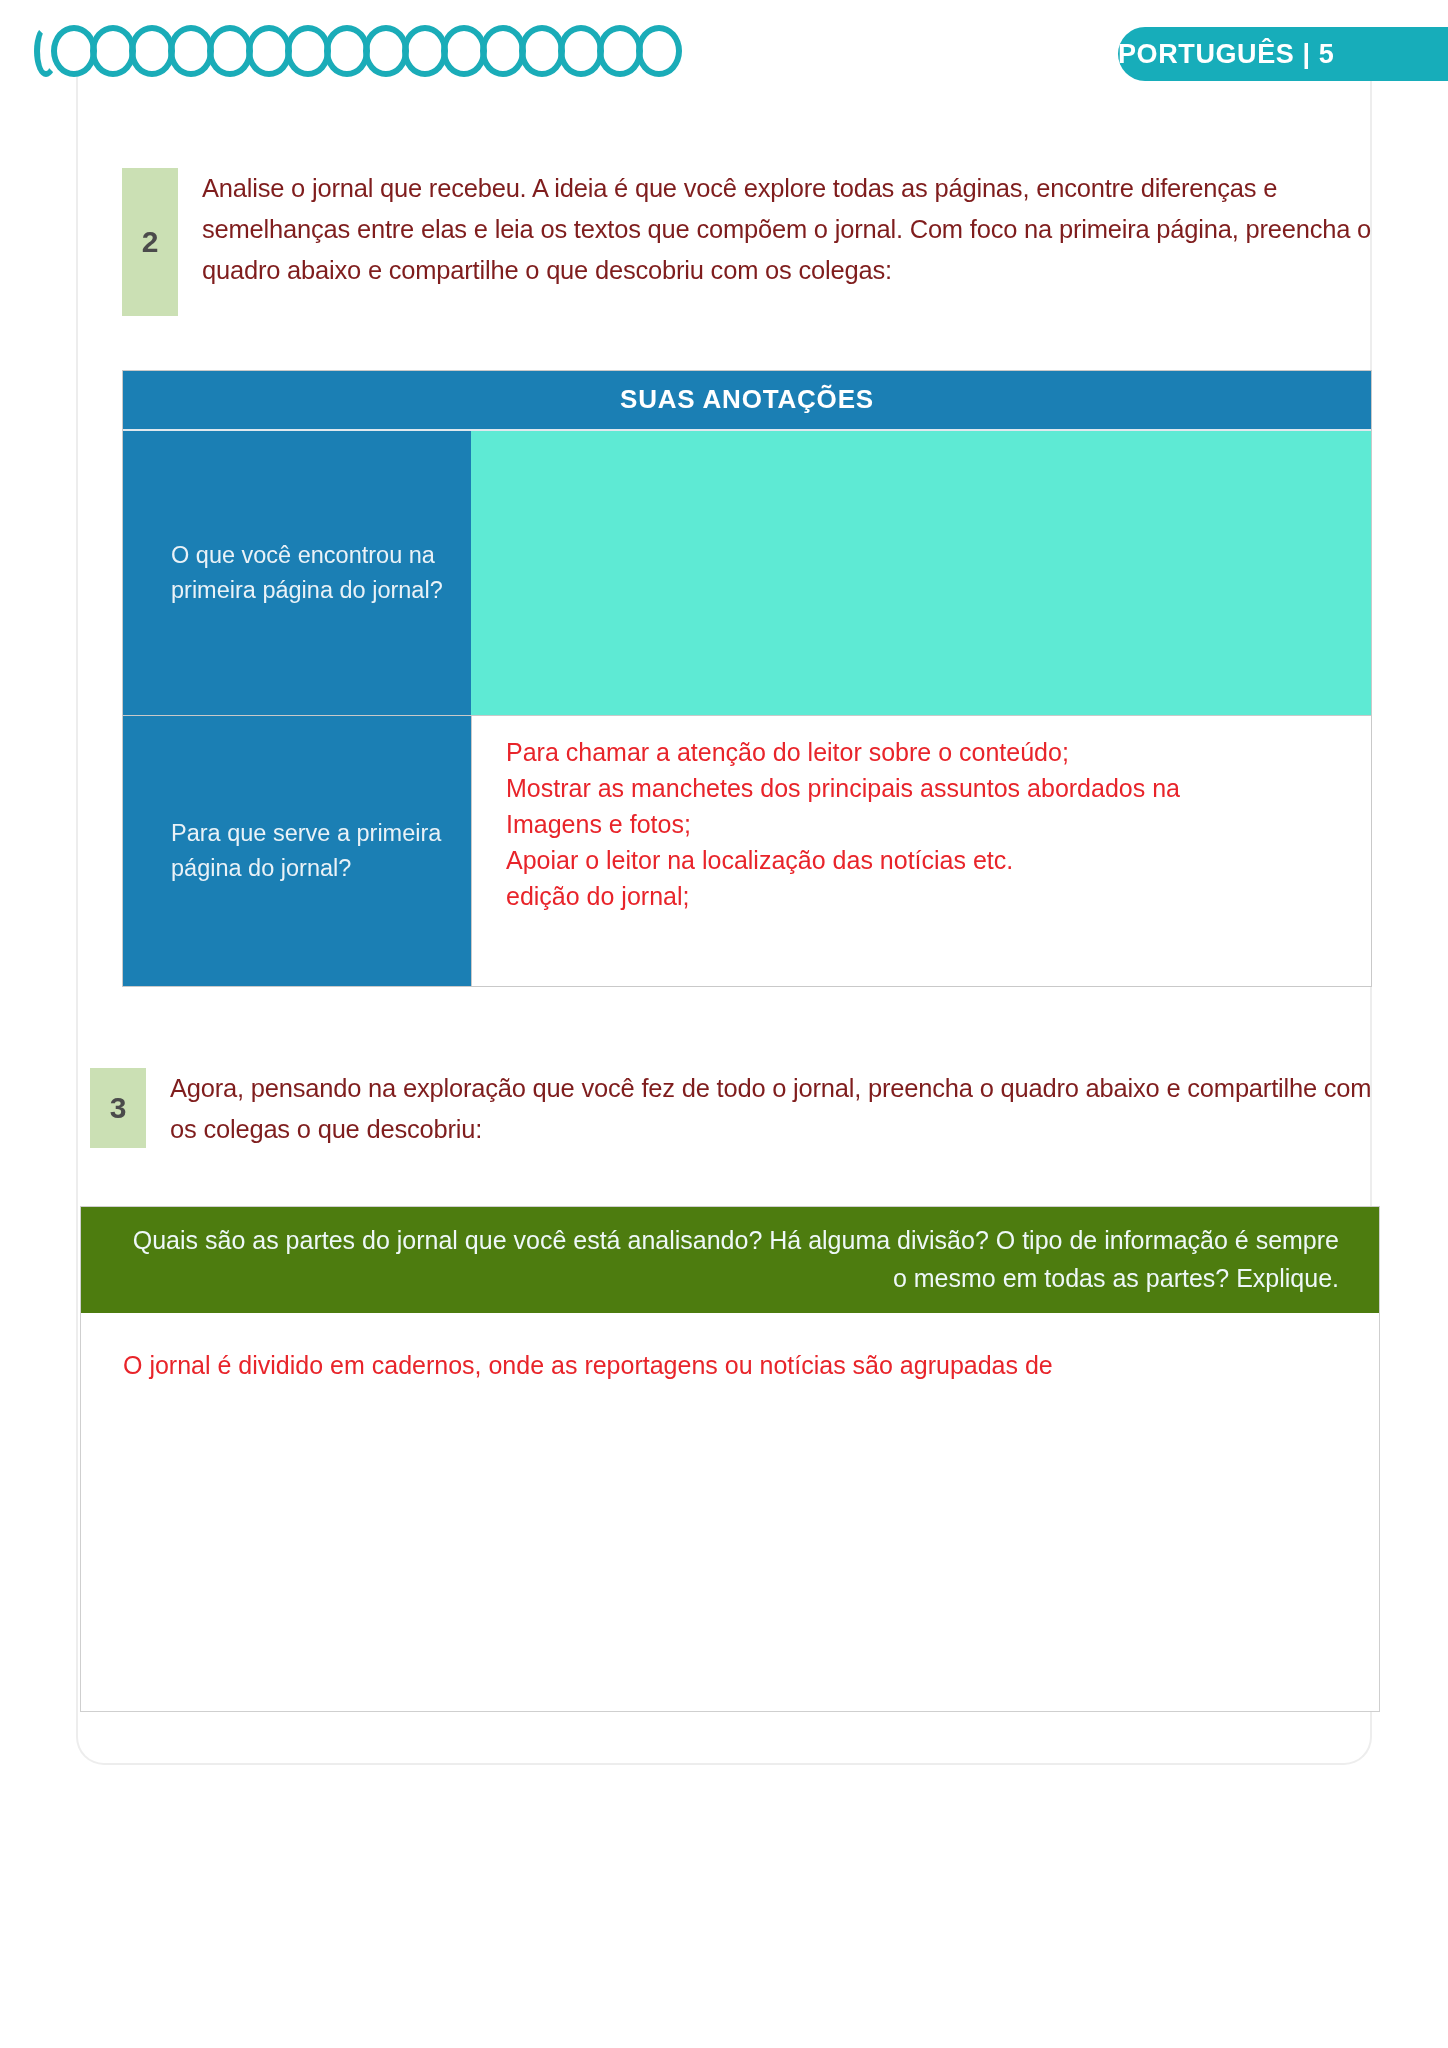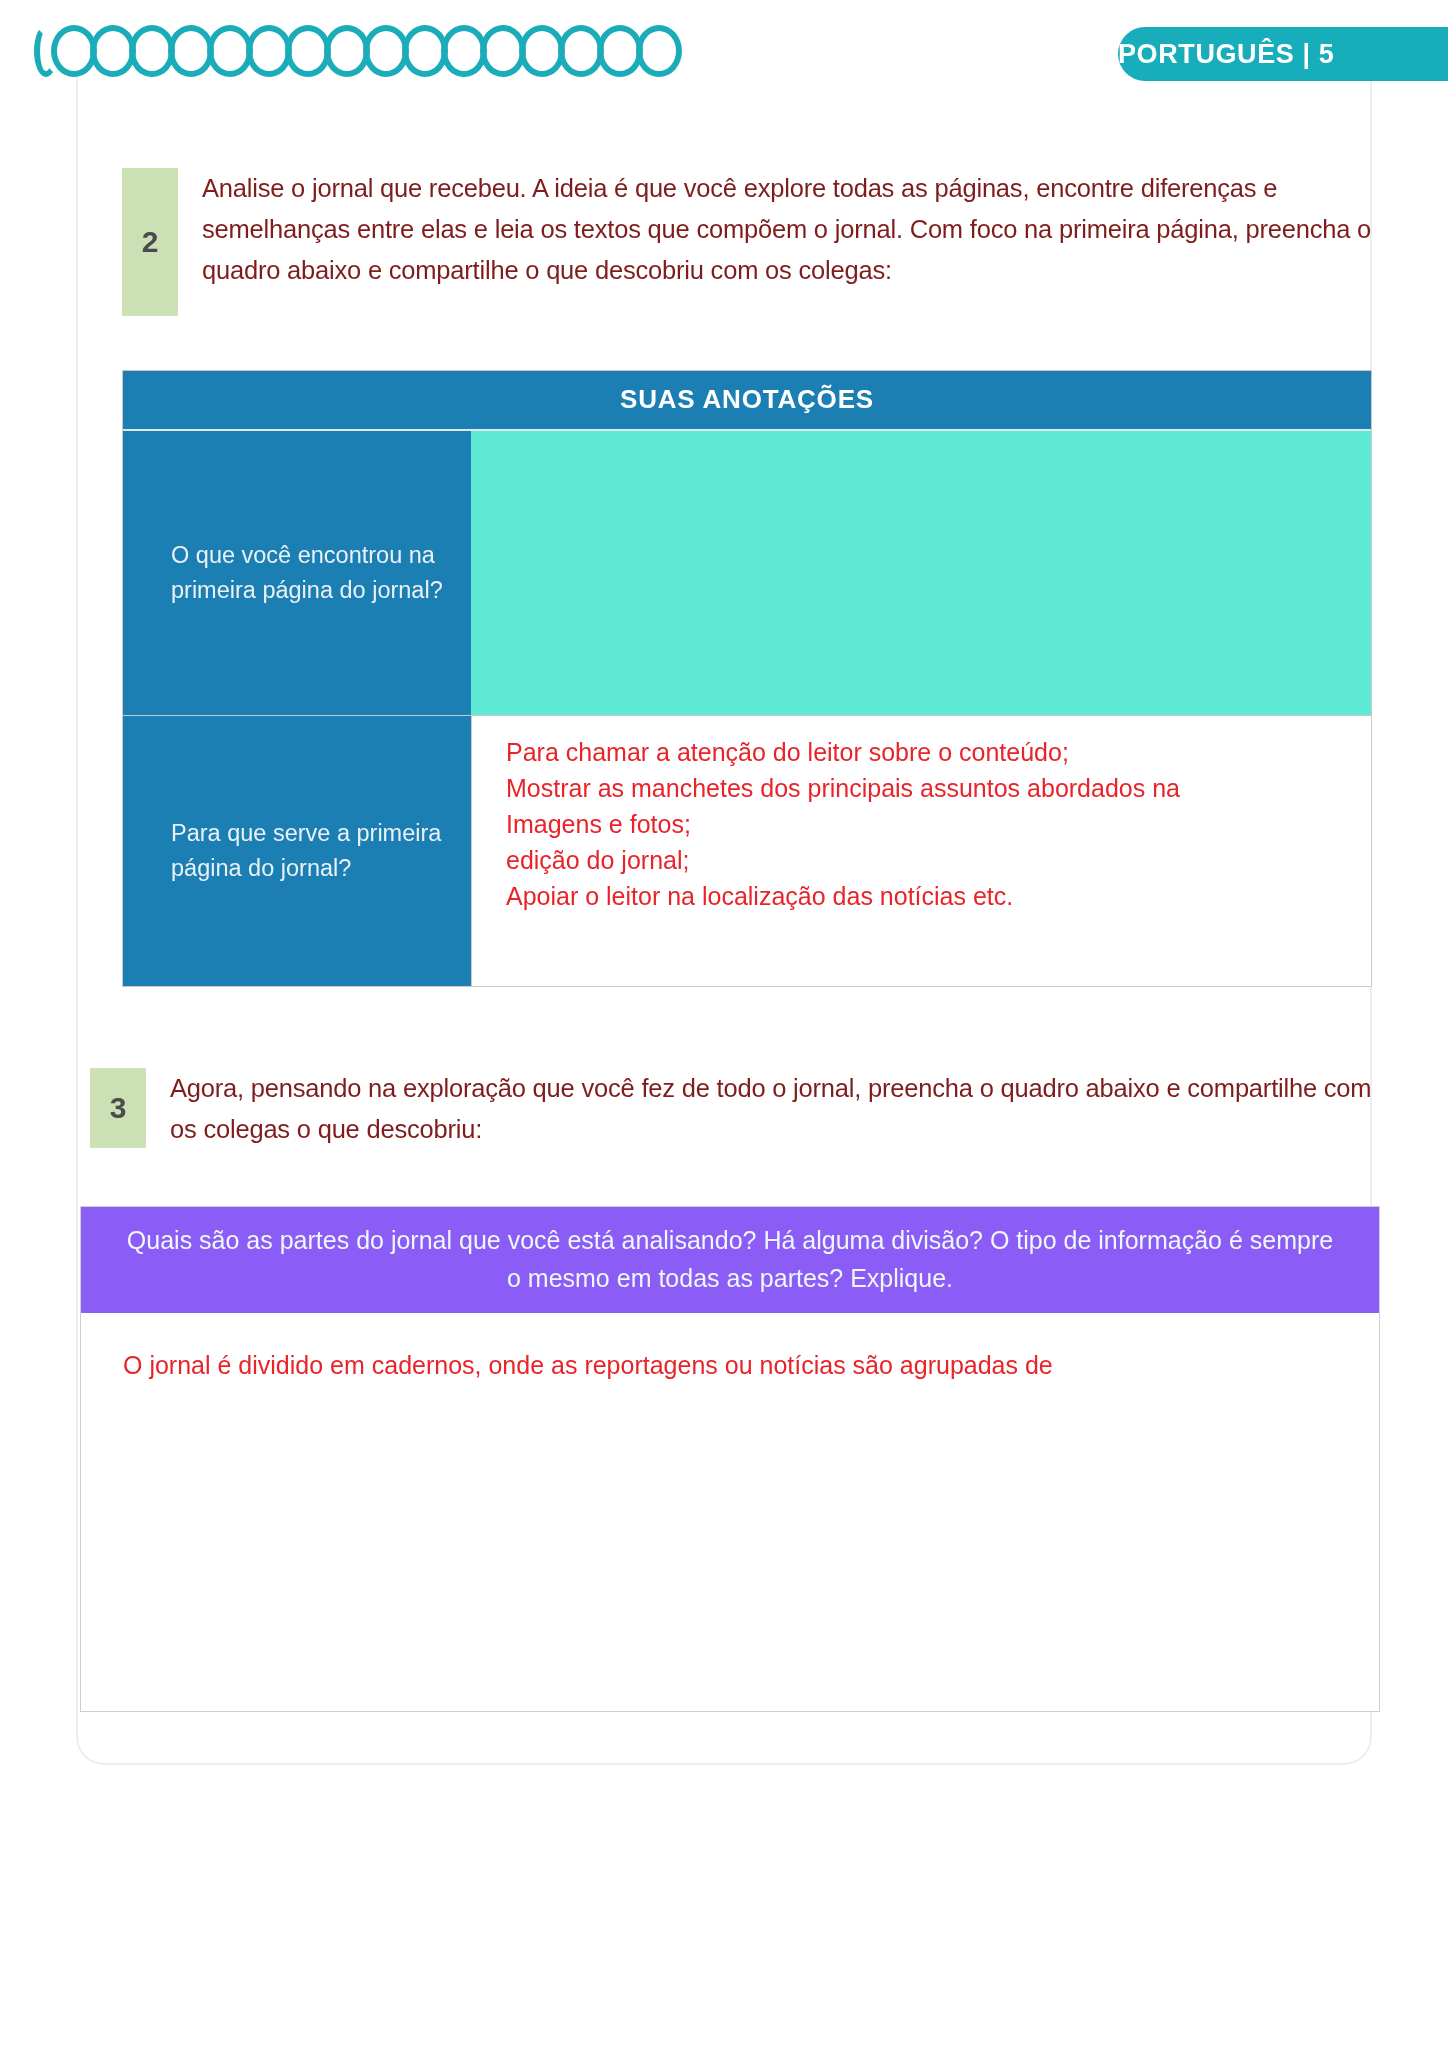--- a/index.html
+++ b/index.html
@@ -178,23 +178,23 @@
   .parts-table {
     position: absolute;
     left: 80px;
     top: 1206px;
     width: 1300px;
     border: 1px solid #cfcfcf;
     box-sizing: border-box;
     background: #ffffff;
   }
   .parts-table-header {
-    background: #8b5cf6;
+    background: #4d7c0f;
     color: #eef8f8;
-    text-align: center;
+    text-align: right;
     font-size: 25px;
     line-height: 38px;
     font-weight: normal;
     padding: 14px 40px 16px 40px;
     box-sizing: border-box;
     font-family: "Liberation Sans", sans-serif;
   }
   .parts-table-body {
     height: 390px;
     padding: 26px 30px 0 42px;
@@ -244,22 +244,22 @@
   <div class="notes-row" id="notes-row-1">
     <div class="notes-q">O que você encontrou na primeira página do jornal?</div>
   </div>
 
   <div class="notes-row" id="notes-row-2">
     <div class="notes-q">Para que serve a primeira página do jornal?</div>
     <div class="notes-a">
       <div class="answer-line">Para chamar a atenção do leitor sobre o conteúdo;</div>
       <div class="answer-line">Mostrar as manchetes dos principais assuntos abordados na</div>
       <div class="answer-line">Imagens e fotos;</div>
+      <div class="answer-line">Apoiar o leitor na localização das notícias etc.</div>
       <div class="answer-line">edição do jornal;</div>
-      <div class="answer-line">Apoiar o leitor na localização das notícias etc.</div>
     </div>
   </div>
 </div>
 
 <div class="exercise" id="exercise-3">
   <div class="ex-number">3</div>
   <div class="ex-text">Agora, pensando na exploração que você fez de todo o jornal, preencha o quadro abaixo e compartilhe com os colegas o que descobriu:</div>
 </div>
 
 <div class="parts-table">

